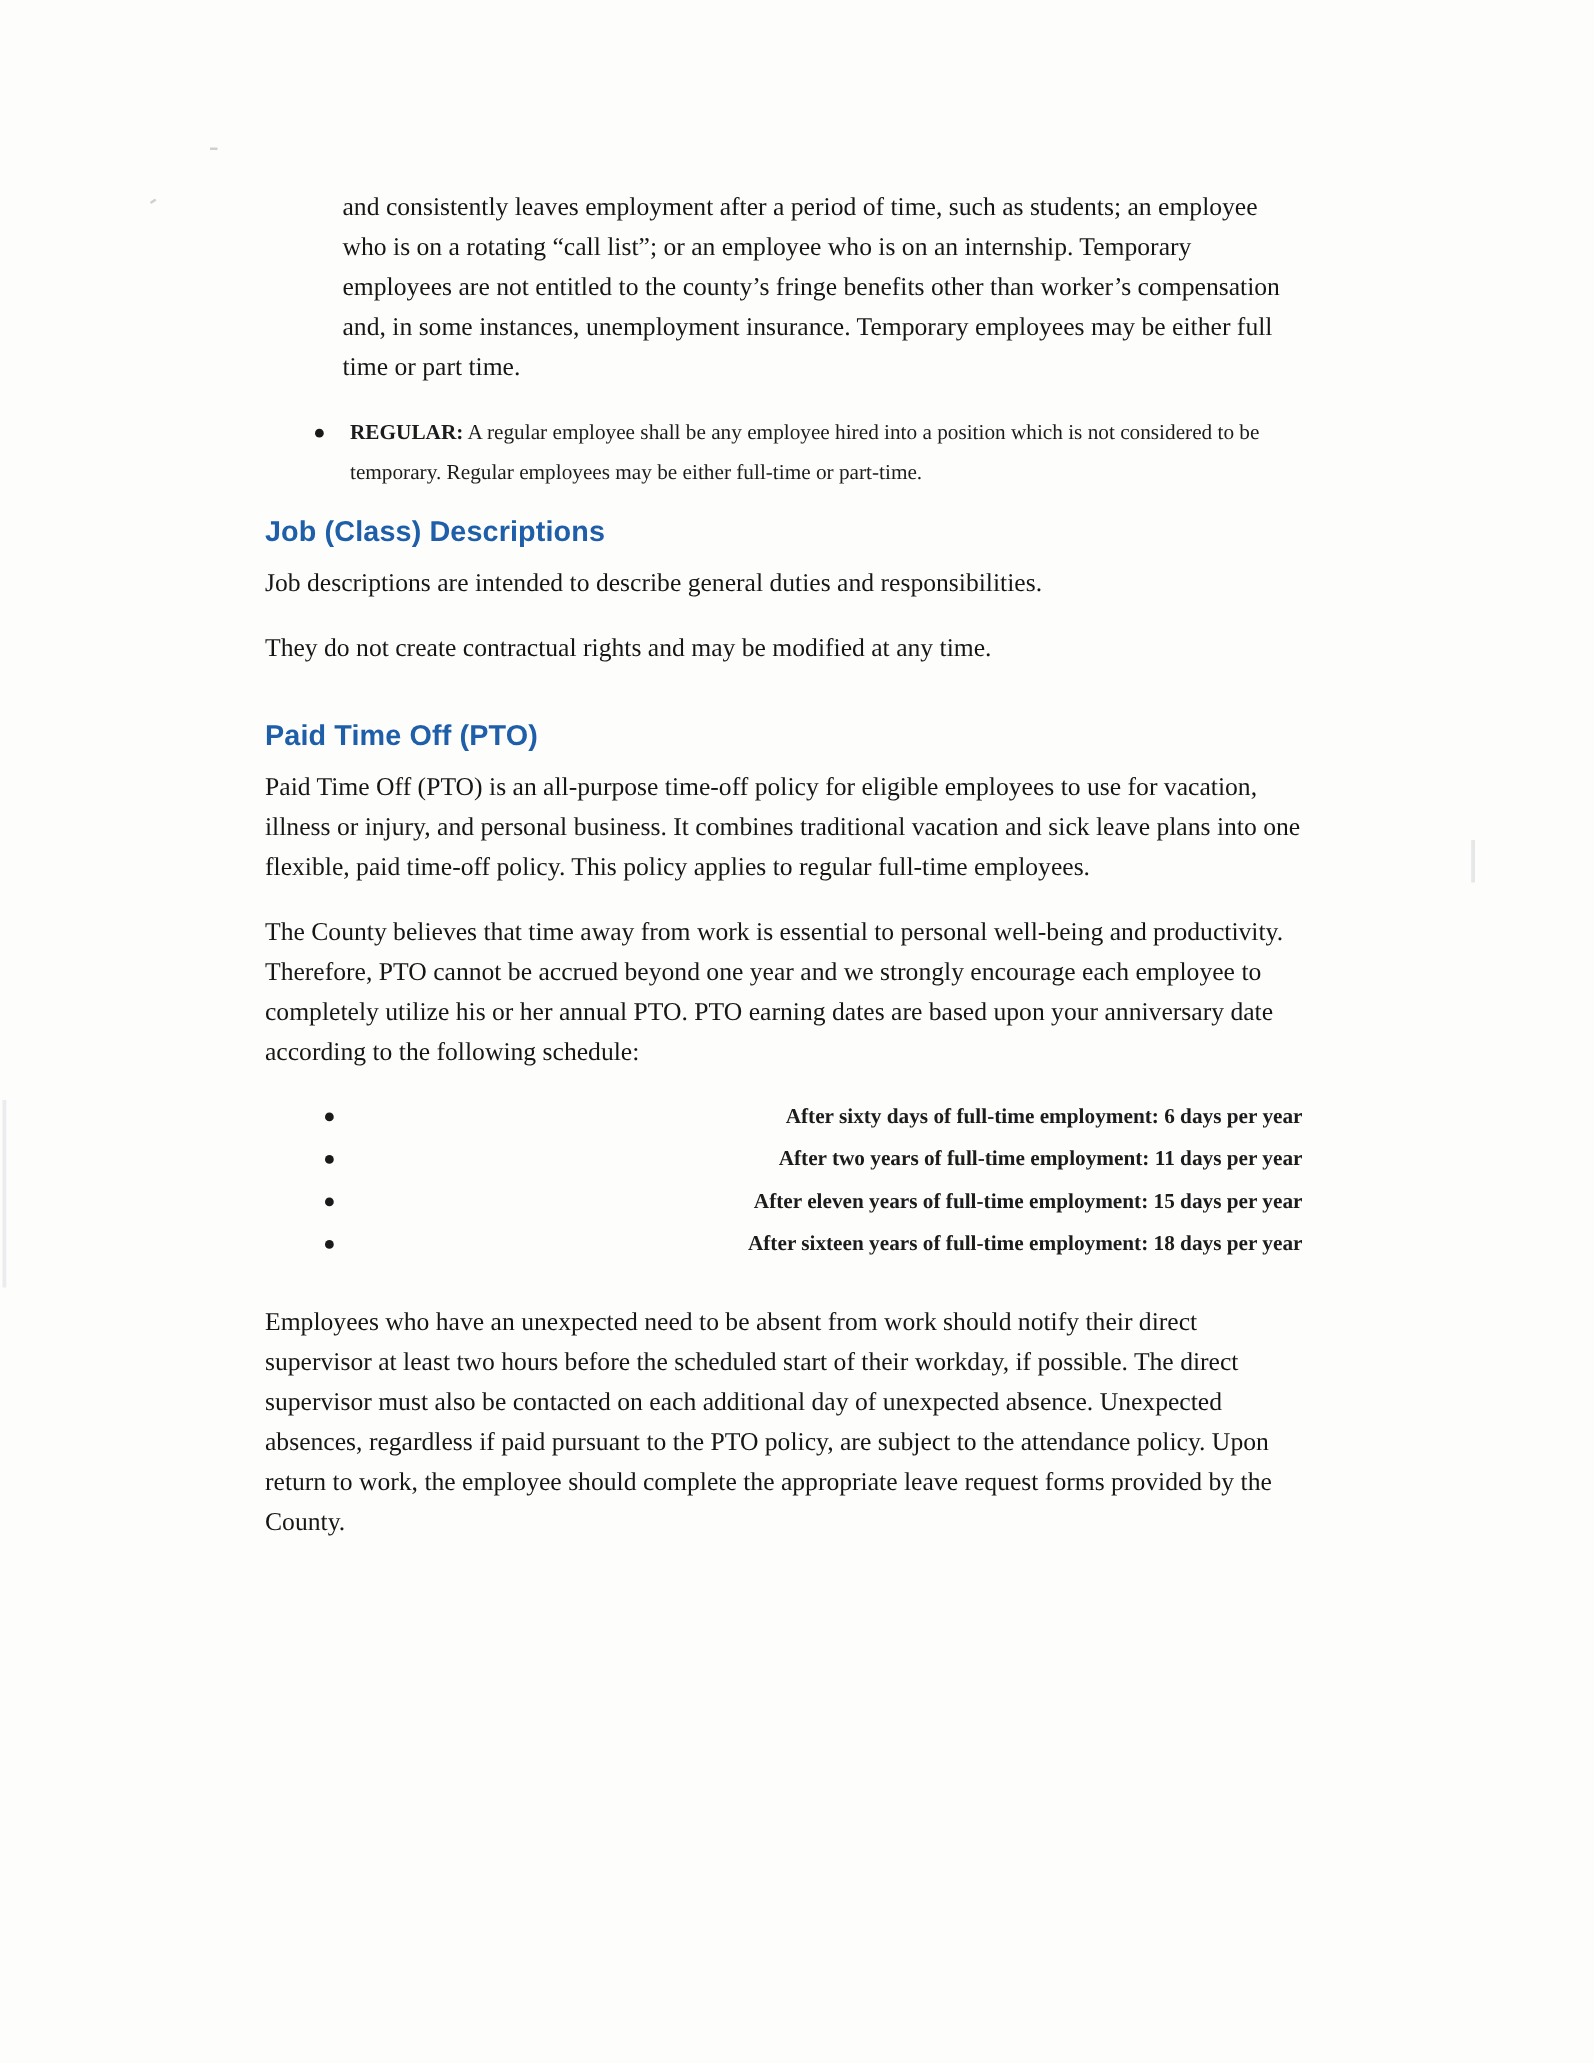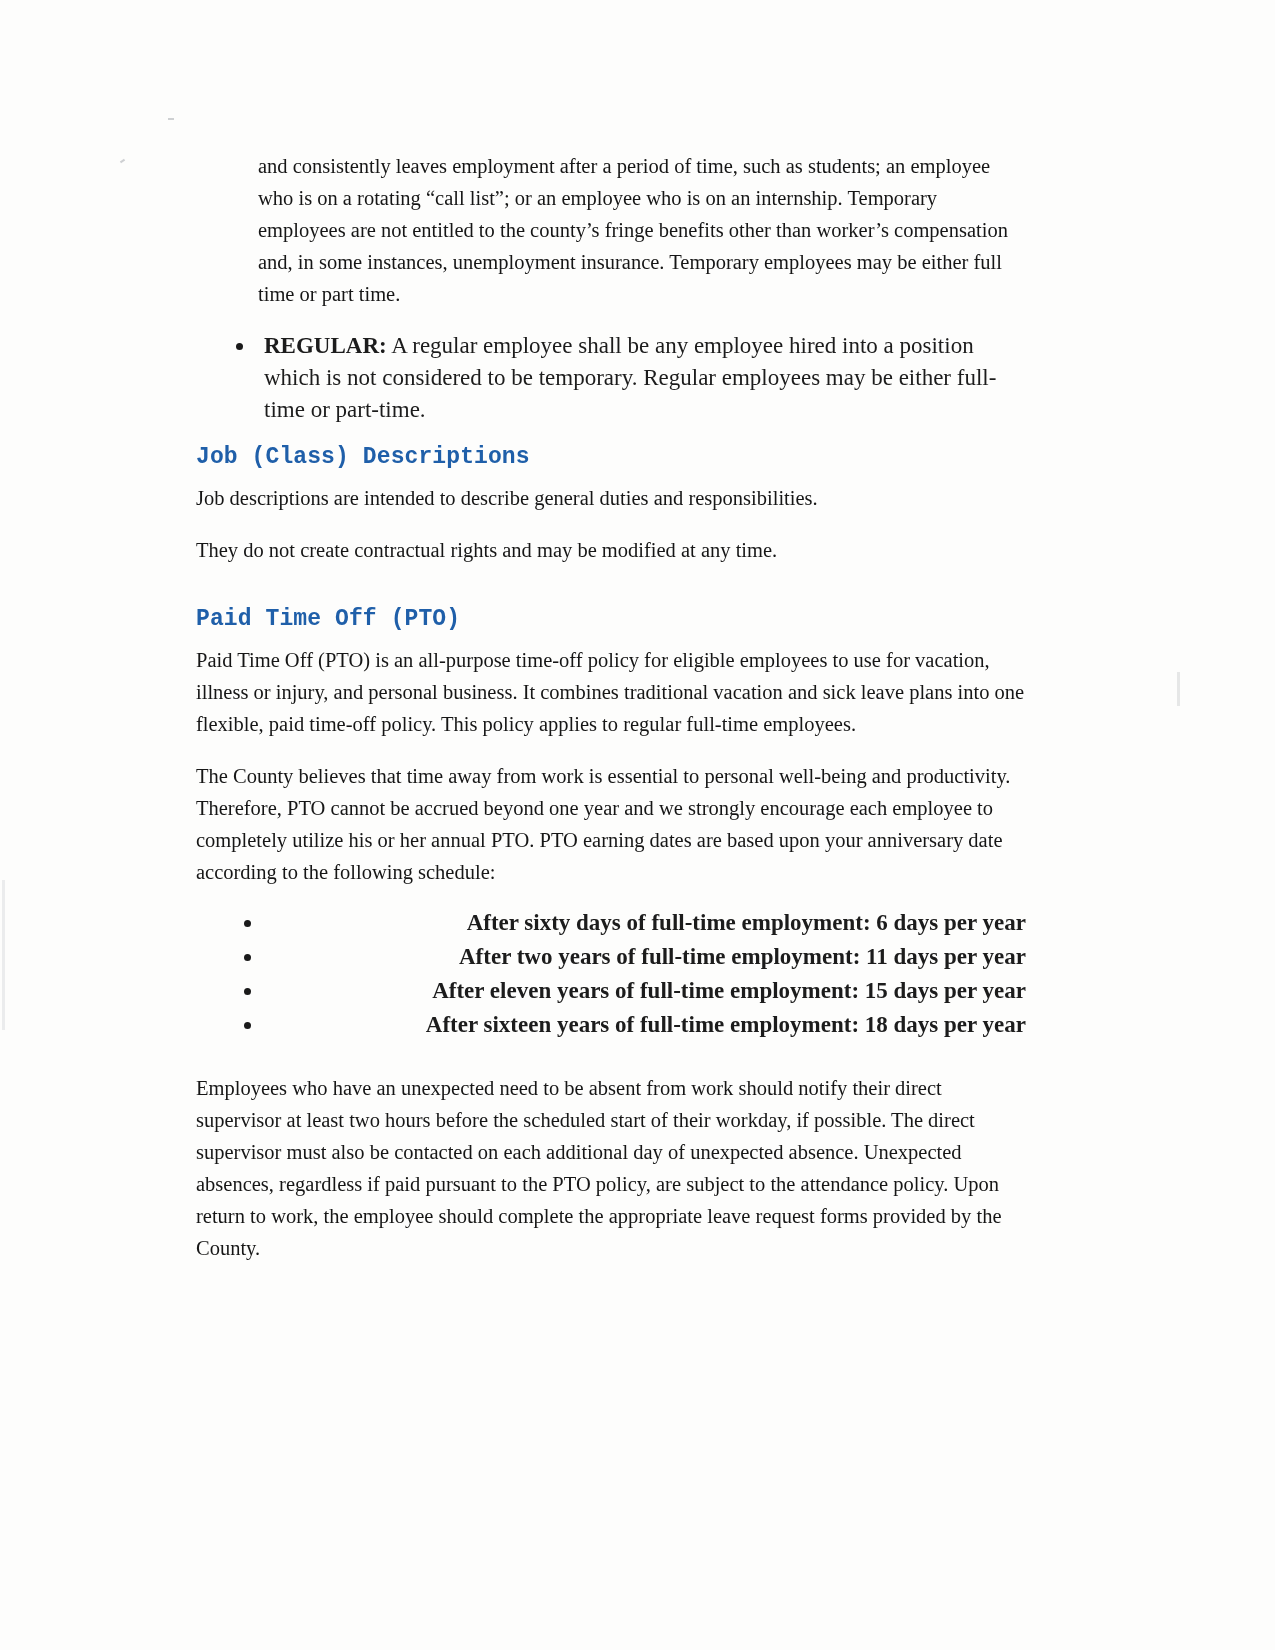--- a/index.html
+++ b/index.html
@@ -24,21 +24,21 @@
     background: #fdfdfc;
   }
   
   .scan-mark {
     position: absolute;
     background: #b9bcc0;
     opacity: 0.7;
   }
   .content {
     position: absolute;
-    left: 196px;
+    left: 212px;
     top: 150px;
     width: 830px;
   }
   p {
     margin: 0 0 20px 0;
     font-size: 20.5px;
     line-height: 32px;
     text-align: left;
     color: #161616;
   }
@@ -46,40 +46,40 @@
     margin-left: 62px;
     width: 768px;
   }
   ul {
     list-style: none;
     margin: 0 0 18px 0;
     padding: 0;
   }
   li {
     position: relative;
-    font-size: 23px;
+    font-size: 17px;
     line-height: 32px;
     margin: 0 0 14px 0;
     padding-left: 68px;
   }
   li::before {
     content: "";
     position: absolute;
     left: 40px;
     top: 13px;
     width: 7px;
     height: 7px;
     border-radius: 50%;
     background: #1a1a1a;
   }
   li b, .lead {
     font-weight: bold;
   }
   h2 {
-    font-family: Liberation Mono, monospace;
+    font-family: Liberation Sans, sans-serif;
     font-size: 23px;
     font-weight: bold;
     color: #1f5fa9;
     margin: 6px 0 6px 0;
     letter-spacing: 0.1px;
   }
   .tight-list li {
     margin: 0 0 4px 0;
     padding-left: 76px;
     font-weight: bold;

